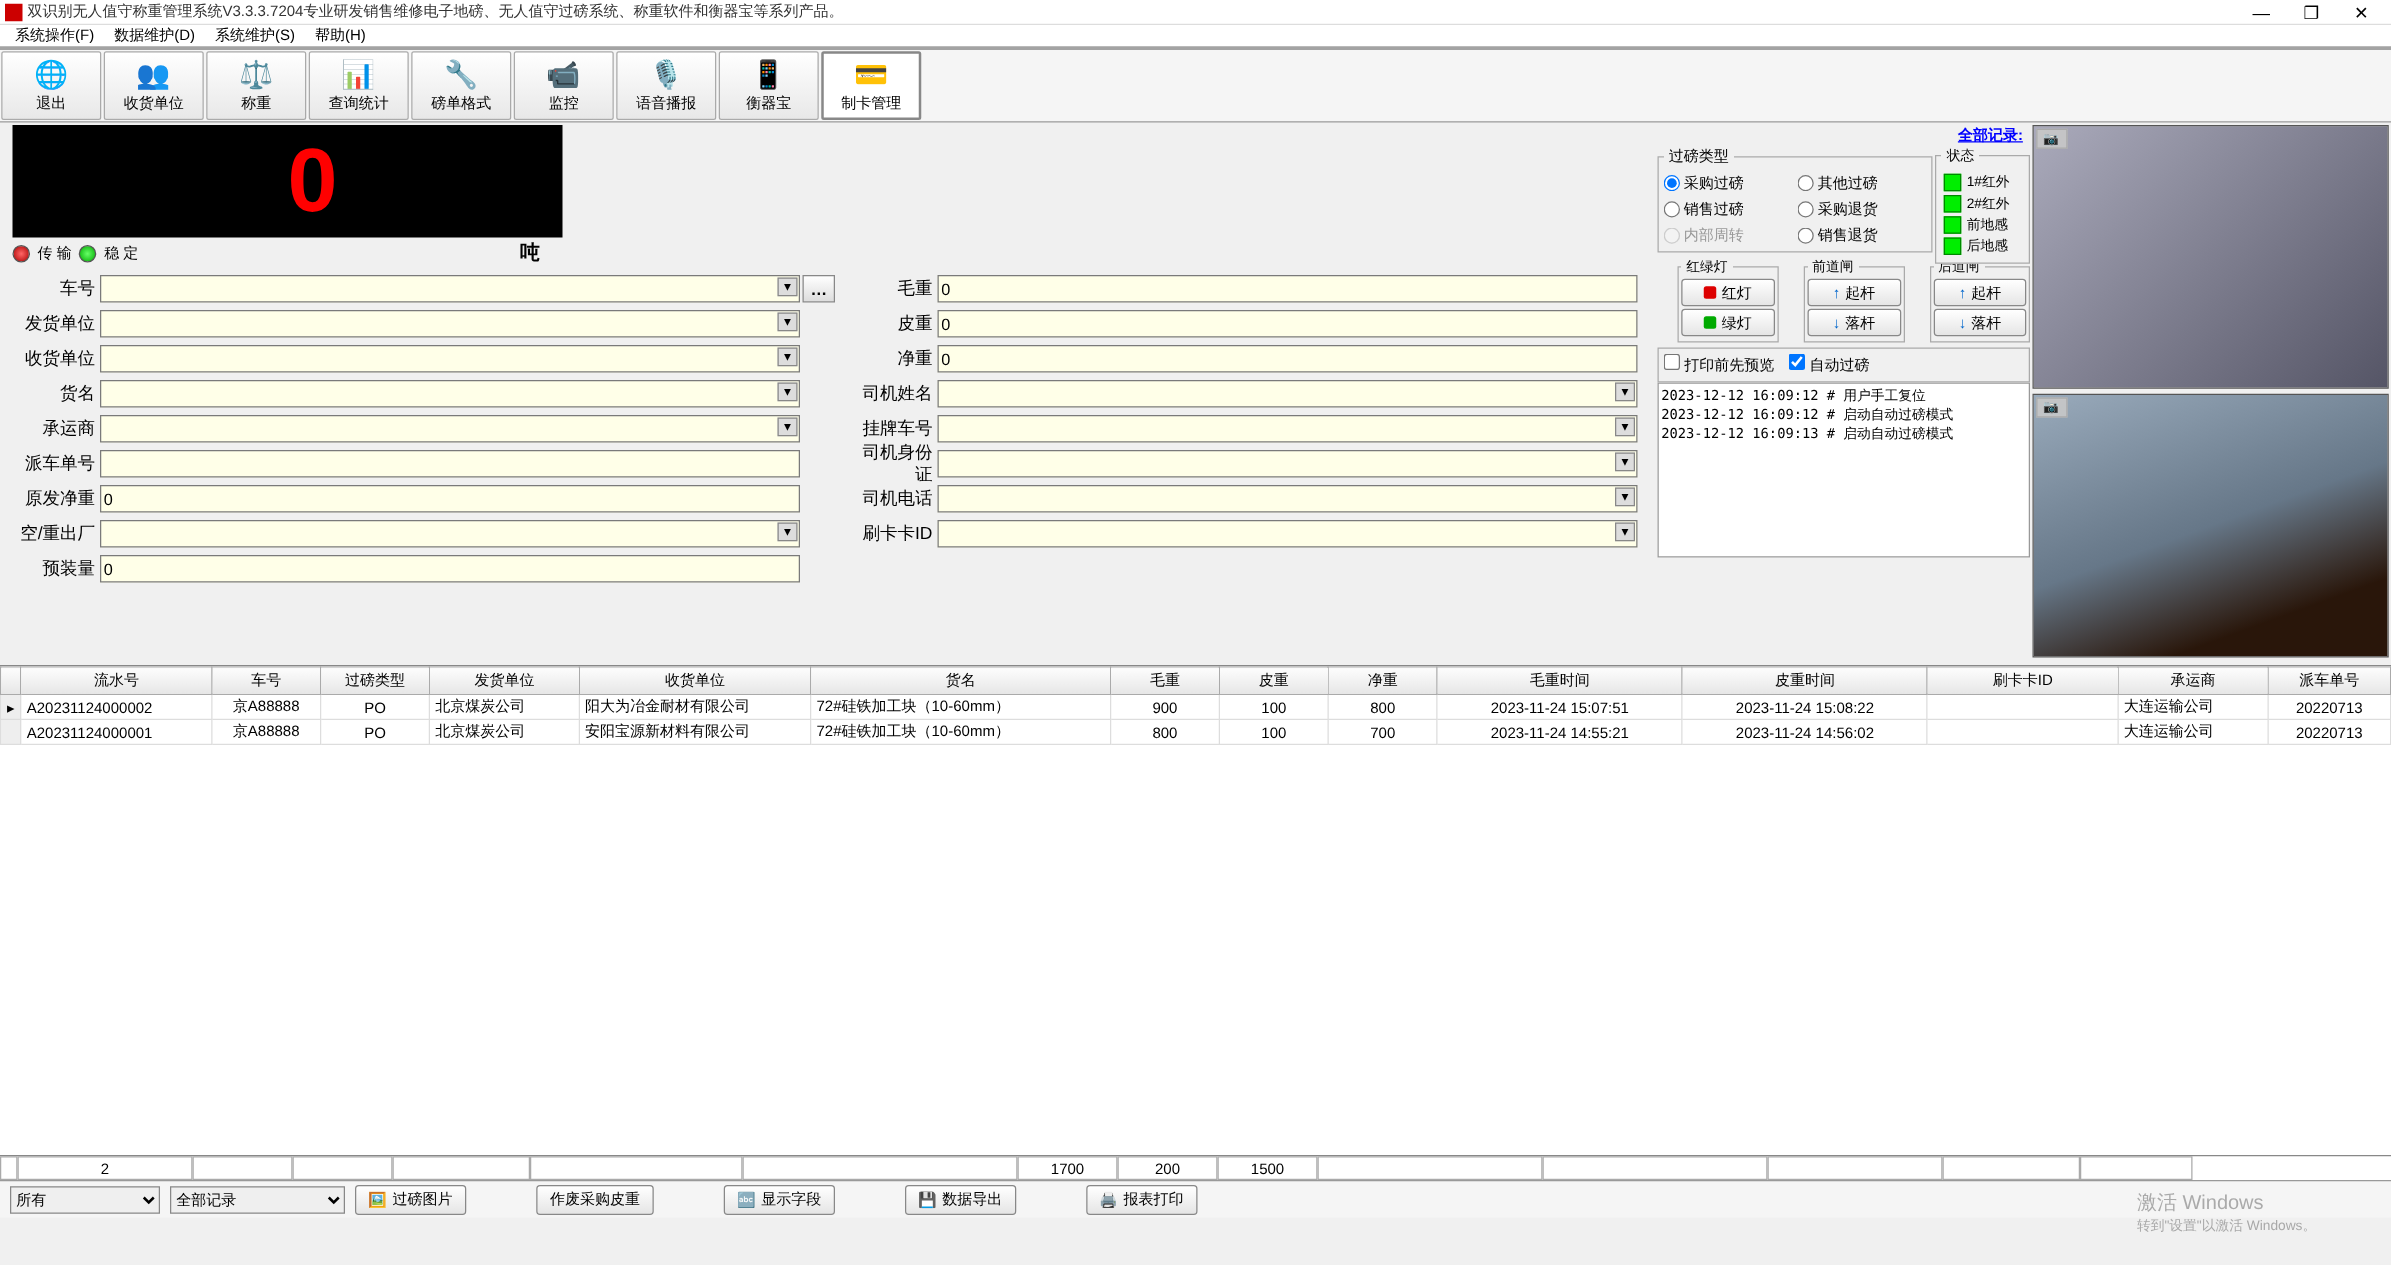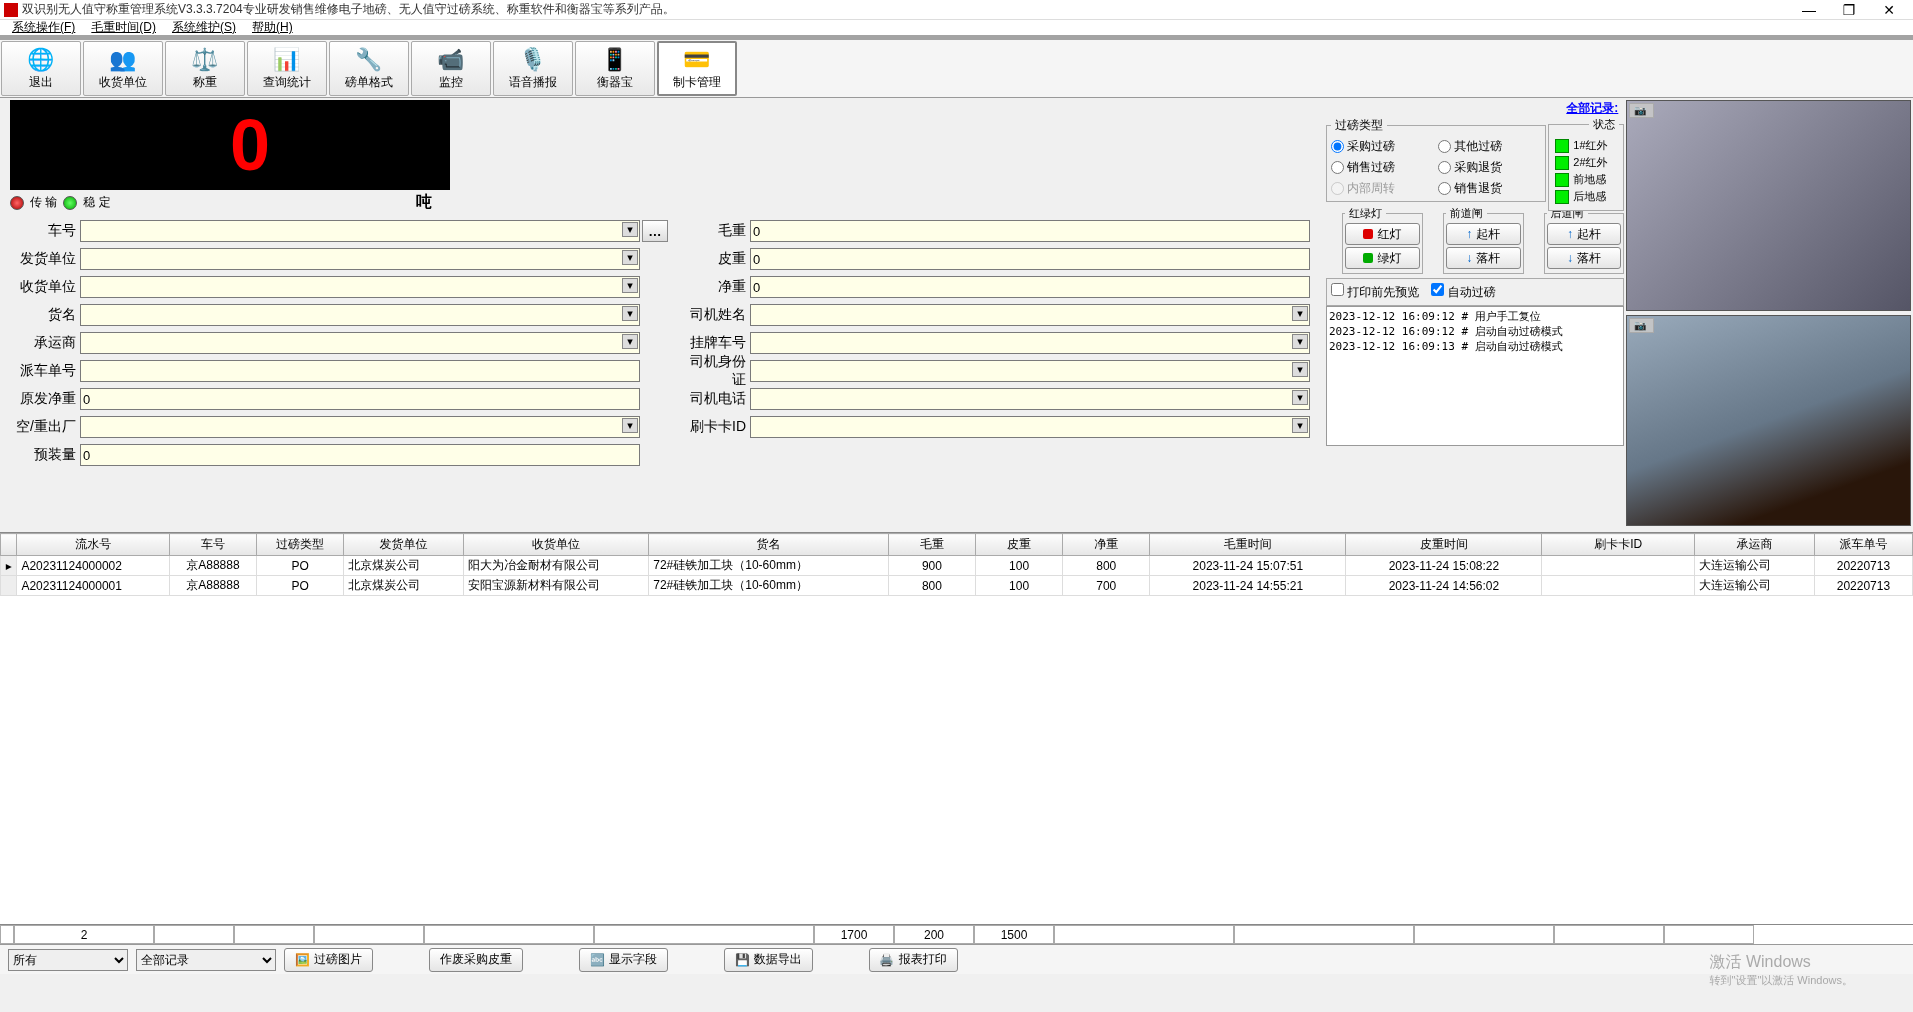--- a/index.html
+++ b/index.html
@@ -3,21 +3,21 @@
 <meta charset="utf-8">
 <style>
 * { box-sizing: border-box; margin: 0; padding: 0; font-family: "Microsoft YaHei", SimSun, sans-serif; }
 body { background: #f0f0f0; font-size: 12px; overflow: hidden; width: 1913px; height: 1012px; position: relative; }
 
 .titlebar { height: 20px; background: #fff; display: flex; align-items: center; padding: 0 4px; border-bottom: 1px solid #ddd; }
 .titlebar .app-icon { width: 14px; height: 14px; background: #c00; margin-right: 4px; }
 .titlebar .title { flex: 1; font-size: 12px; color: #333; }
 .titlebar .winbtn { width: 40px; text-align: center; font-size: 14px; cursor: pointer; }
 
-.menubar { height: 20px; background: #fff; display: flex; align-items: center; padding: 0 4px; border-bottom: 5px solid #a3a3a3; text-decoration: underline; }
+.menubar { height: 20px; background: #fff; display: flex; padding: 0 4px; border-bottom: 3px solid #a3a3a3; }
 .menubar .menu-item { padding: 0 8px; cursor: pointer; font-size: 12px; }
 
 .toolbar { height: 58px; background: #f5f5f5; display: flex; border-bottom: 1px solid #999; }
 .toolbar .tbtn { width: 80px; border: 1px solid #aaa; border-radius: 2px; margin: 1px; background: linear-gradient(#fff,#e8e8e8); display: flex; flex-direction: column; align-items: center; justify-content: center; cursor: pointer; font-size: 12px; }
 .toolbar .tbtn .ticon { font-size: 22px; height: 28px; display:flex; align-items:center; }
 .toolbar .tbtn.active { background: #fff; border: 2px solid #888; }
 .weight-display { width: 440px; height: 90px; background: #000; color: #f00; font-size: 72px; font-weight: bold; display: flex; align-items: center; justify-content: flex-end; padding-right: 180px; margin: 2px 4px 0 10px; }
 .status-line { display:flex; align-items:center; padding: 2px 10px; gap: 6px;}
 .dot { width:14px;height:14px;border-radius:50%;display:inline-block;border:1px solid #555;}
 .dot.red{background:radial-gradient(#f66,#a00);}
@@ -64,36 +64,36 @@
 
 .totals-row { height: 20px; background:#fff; border-top:1px solid #888; display:flex; font-size:12px;}
 .totals-row .tcell { border:1px solid #aaa; text-align:center; height:100%; display:flex; align-items:center; justify-content:center;}
 
 .bottom-bar { height: 30px; background:#f5f5f5; border-top:1px solid #999; display:flex; align-items:center; padding:0 8px; gap:8px;}
 .bottom-bar select { height:22px; border:1px solid #888; font-size:12px;}
 .bottom-bar .bbtn { height:24px; padding:0 10px; border:1px solid #888; border-radius:3px; background:linear-gradient(#fff,#e5e5e5); cursor:pointer; display:flex; align-items:center; gap:4px; font-size:12px;}
 
 .watermark { position:absolute; right:60px; bottom:24px; color:rgba(120,120,120,0.6); font-size:16px; pointer-events:none;}
 .watermark .sub{font-size:11px; display:block;}
-.status-fs { position:absolute; right:0; top:0; border:1px solid #aaa; background:#f0f0f0; width:76px; padding: 4px 2px 2px 4px; text-align: right;}
+.status-fs { position:absolute; right:0; top:0; border:1px solid #aaa; background:#f0f0f0; width:76px; padding: 4px 2px 2px 4px;}
 </style>
 </head>
 <body>
 
 <div class="titlebar">
   <div class="app-icon"></div>
   <div class="title">双识别无人值守称重管理系统V3.3.3.7204专业研发销售维修电子地磅、无人值守过磅系统、称重软件和衡器宝等系列产品。</div>
   <div class="winbtn">—</div>
   <div class="winbtn">❐</div>
   <div class="winbtn">✕</div>
 </div>
 
 <div class="menubar" id="menubar">
     <div class="menu-item">系统操作(F)</div>
-    <div class="menu-item">毛重时间(D)</div>
+    <div class="menu-item">数据维护(D)</div>
     <div class="menu-item">系统维护(S)</div>
     <div class="menu-item">帮助(H)</div>
   </div>
 
 <div class="toolbar" id="toolbar">
     <div class="tbtn">
       <div class="ticon">🌐</div>
       <div>退出</div>
     </div>
     <div class="tbtn">

